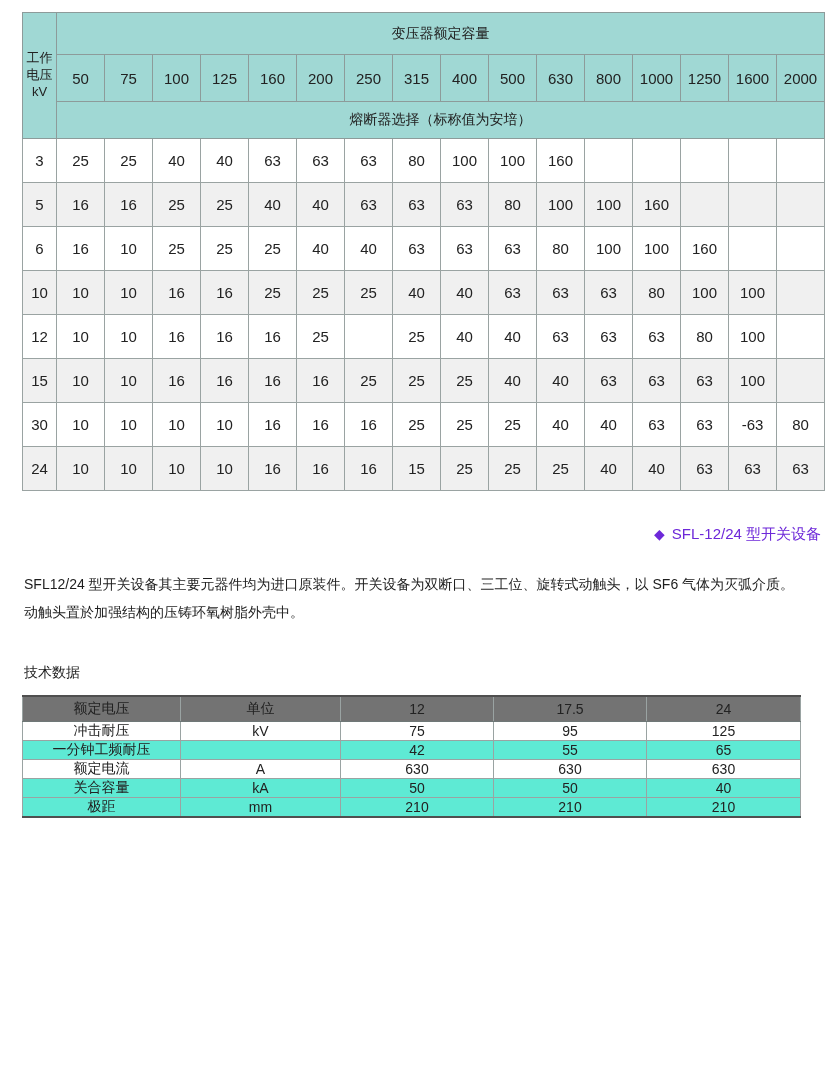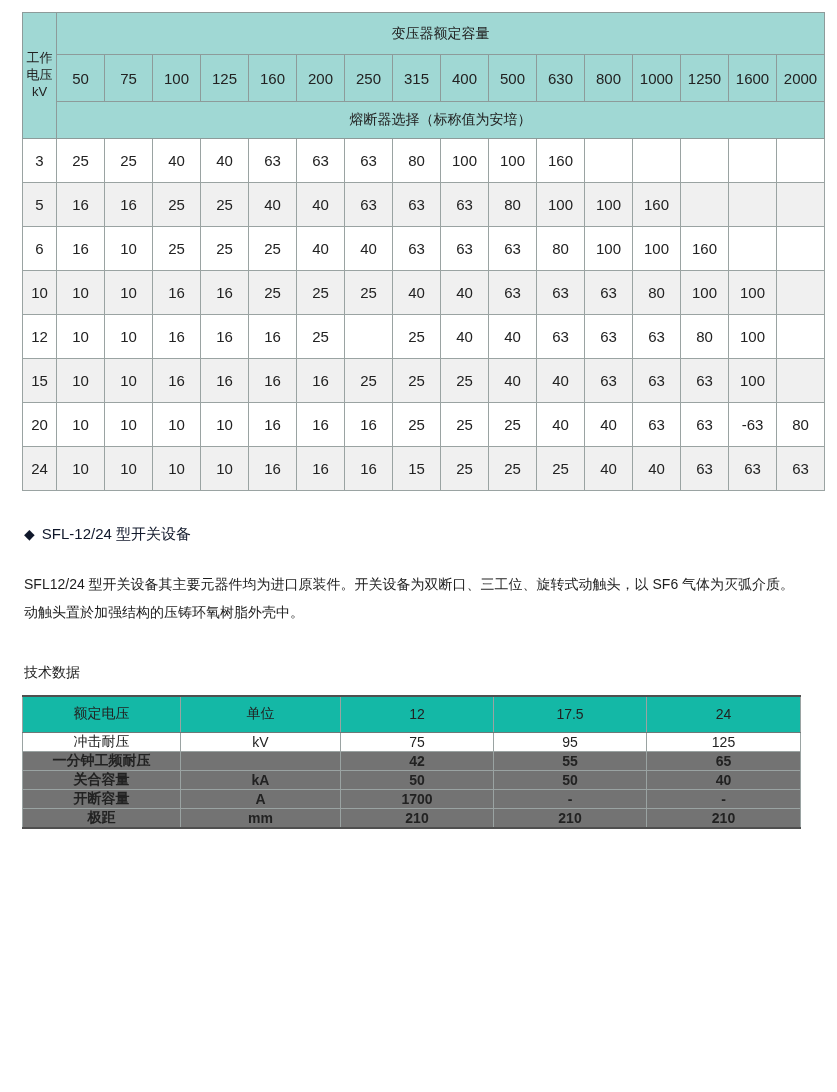--- a/index.html
+++ b/index.html
@@ -42,21 +42,21 @@
   }
   table.fuse-table tbody td {
     height: 44px;
     font-size: 15px;
     background: #ffffff;
   }
   table.fuse-table tbody tr.stripe td { background: #f0f0f0; }
 
   
   .section { margin: 34px 4px 0 2px; }
-  .heading { font-size: 15px; color: #0f172a; }
+  .heading { font-size: 15px; color: #6d28d9; text-align: right; }
   .heading .bullet { margin-right: 7px; font-size: 14px; }
   .para {
     font-size: 14px;
     line-height: 28px;
     margin: 0;
     color: #1d1d1d;
   }
   .para.first { margin-top: 26px; }
   .para-block {
     font-size: 14px;
@@ -78,27 +78,27 @@
   }
   table.tech-table th, table.tech-table td {
     border: 1px solid #9aa3a2;
     padding: 0;
     height: 18px;
     font-size: 14px;
     text-align: center;
     vertical-align: middle;
   }
   table.tech-table thead th {
-    background: #14b8a6;
+    background: #737373;
     font-weight: 400;
-    height: 36px;
+    height: 25px;
     border-bottom-color: #6f7877;
   }
   table.tech-table tbody td { background: #ffffff; }
-  table.tech-table tbody tr.stripe td { background: #737373; font-weight: bold; }
+  table.tech-table tbody tr.stripe td { background: #5eead4; }
 </style>
 </head>
 <body>
 
 <div class="page">
 
   <table class="fuse-table">
     <colgroup>
       <col style="width:34px">
       <col span="16">
@@ -241,21 +241,21 @@
           <td>25</td>
           <td>40</td>
           <td>40</td>
           <td>63</td>
           <td>63</td>
           <td>63</td>
           <td>100</td>
           <td></td>
         </tr>
         <tr>
-          <td>20</td>
+          <td>30</td>
           <td>10</td>
           <td>10</td>
           <td>10</td>
           <td>10</td>
           <td>16</td>
           <td>16</td>
           <td>16</td>
           <td>25</td>
           <td>25</td>
           <td>25</td>
@@ -323,33 +323,33 @@
           <td>95</td>
           <td>125</td>
         </tr>
         <tr class="stripe">
           <td>一分钟工频耐压</td>
           <td></td>
           <td>42</td>
           <td>55</td>
           <td>65</td>
         </tr>
+        <tr>
+          <td>额定电流</td>
+          <td>A</td>
+          <td>630</td>
+          <td>630</td>
+          <td>630</td>
+        </tr>
         <tr class="stripe">
           <td>关合容量</td>
           <td>kA</td>
           <td>50</td>
           <td>50</td>
           <td>40</td>
-        </tr>
-        <tr class="stripe">
-          <td>开断容量</td>
-          <td>A</td>
-          <td>1700</td>
-          <td>-</td>
-          <td>-</td>
         </tr>
         <tr class="stripe">
           <td>极距</td>
           <td>mm</td>
           <td>210</td>
           <td>210</td>
           <td>210</td>
         </tr>
       </tbody>
   </table>

